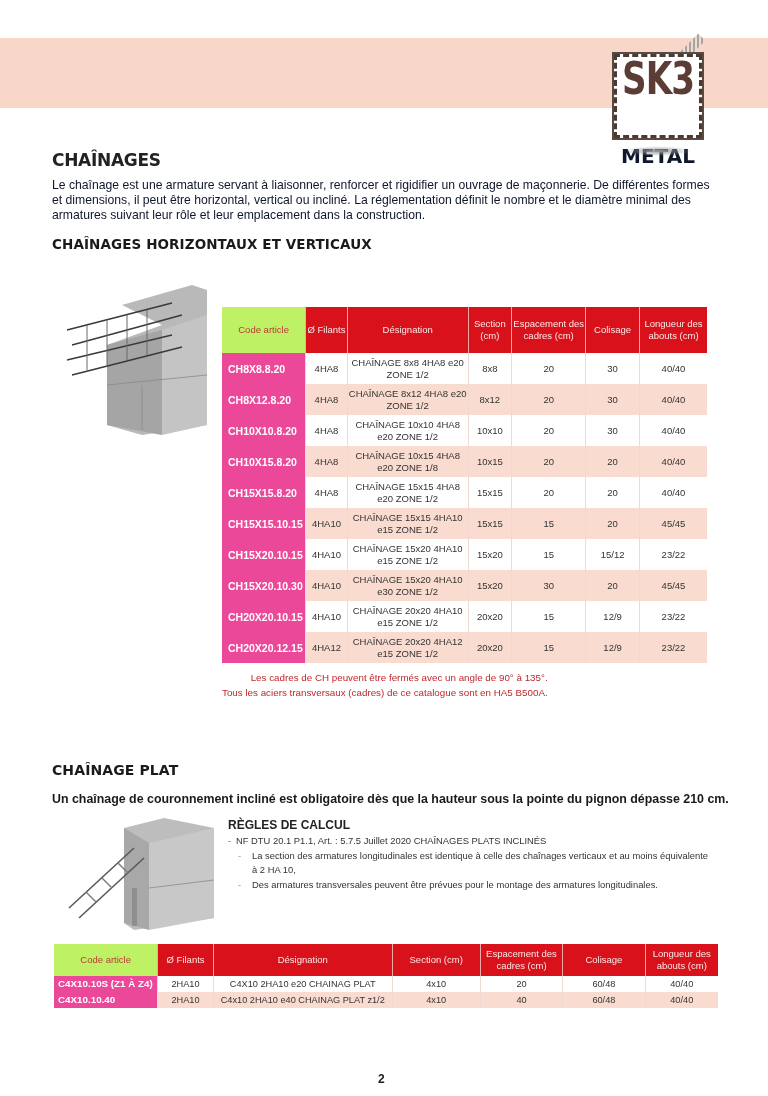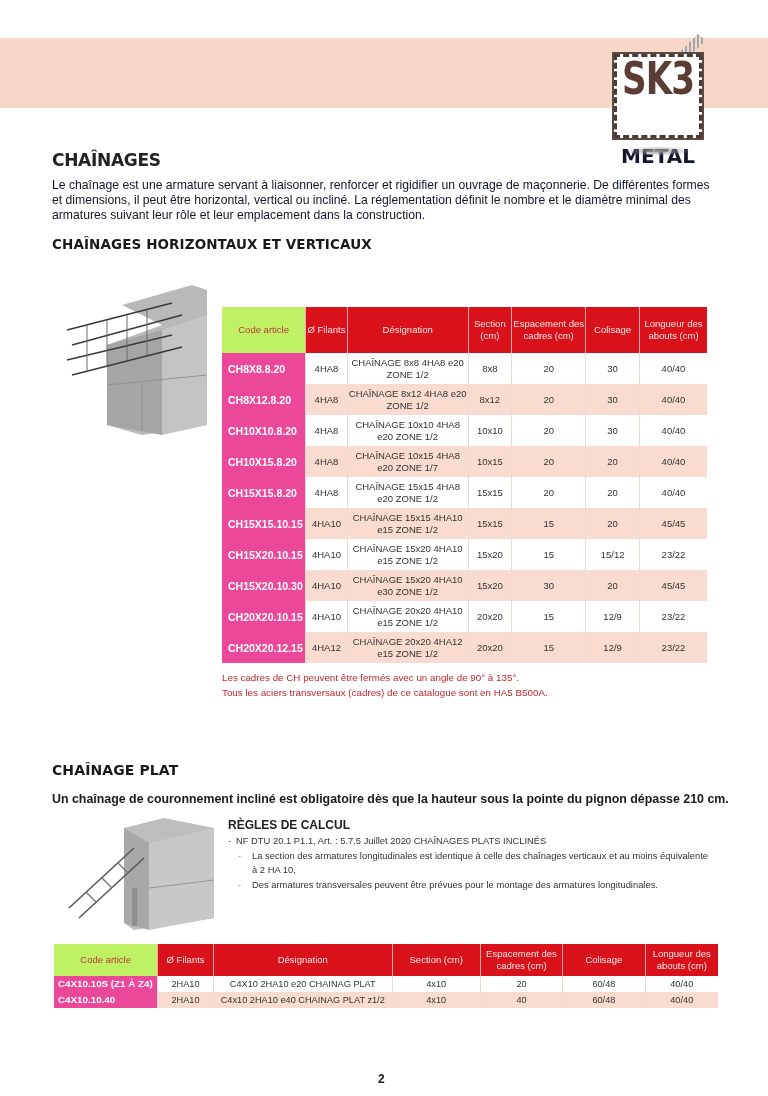--- a/index.html
+++ b/index.html
@@ -26,21 +26,21 @@
   th.codeh { background: #bef264; color: #c0363a; border-left: none; }
   td { font-size: 9.5px; line-height: 12px; text-align: center; color: #333; border-left: 1px solid #eedad2; padding: 0; }
   td.code { background: #ec4899; color: #fff; font-weight: bold; font-size: 10.5px; text-align: left; padding-left: 6px; border-left: none; }
   tr.alt td:not(.code) { background: #f9dccf; }
   tr.odd td:not(.code) { background: #ffffff; }
 
   .t1 { left: 222px; top: 307px; width: 485px; }
   .t1 th { height: 46px; }
   .t1 td { height: 31px; }
 
-  .notes { position: absolute; left: 222px; top: 670px; font-family: "Liberation Sans", sans-serif; font-size: 9.8px; line-height: 15px; color: #c0262c; }
+  .notes { position: absolute; left: 222px; top: 670px; font-family: "Liberation Sans", sans-serif; font-size: 9.8px; line-height: 15px; color: #c0262c; text-align: right; }
 
   .plat-intro { position: absolute; left: 52px; top: 792px; font-family: "Liberation Sans", sans-serif; font-weight: bold; font-size: 12.4px; color: #1a1a1a; }
   .rules-title { position: absolute; left: 228px; top: 818px; font-family: "Liberation Sans", sans-serif; font-weight: bold; font-size: 12px; color: #222; }
   .rules { position: absolute; left: 228px; top: 834px; width: 480px; font-family: "Liberation Sans", sans-serif; font-size: 9.4px; line-height: 14.5px; color: #333; }
   .rules .l1 { padding-left: 8px; position: relative; }
   .rules .l1::before { content: "-"; position: absolute; left: 0; top: 0; color: #666; }
   .rules .l2 { padding-left: 24px; position: relative; }
   .rules .l2::before { content: "-"; position: absolute; left: 10px; top: 0; color: #999; }
 
   .t2 { left: 54px; top: 944px; width: 664px; }
@@ -123,21 +123,21 @@
       <td>4HA8</td>
       <td>CHAÎNAGE 10x10 4HA8 e20 ZONE 1/2</td>
       <td>10x10</td>
       <td>20</td>
       <td>30</td>
       <td>40/40</td>
     </tr>
     <tr class="alt">
       <td class="code">CH10X15.8.20</td>
       <td>4HA8</td>
-      <td>CHAÎNAGE 10x15 4HA8 e20 ZONE 1/7</td>
+      <td>CHAÎNAGE 10x15 4HA8 e20 ZONE 1/8</td>
       <td>10x15</td>
       <td>20</td>
       <td>20</td>
       <td>40/40</td>
     </tr>
     <tr class="odd">
       <td class="code">CH15X15.8.20</td>
       <td>4HA8</td>
       <td>CHAÎNAGE 15x15 4HA8 e20 ZONE 1/2</td>
       <td>15x15</td>

